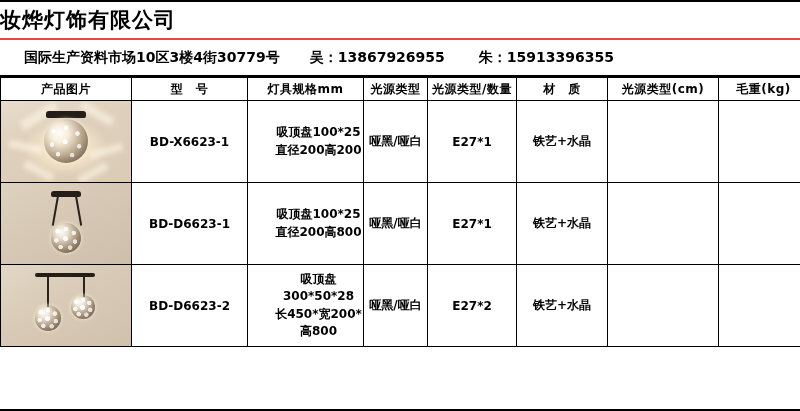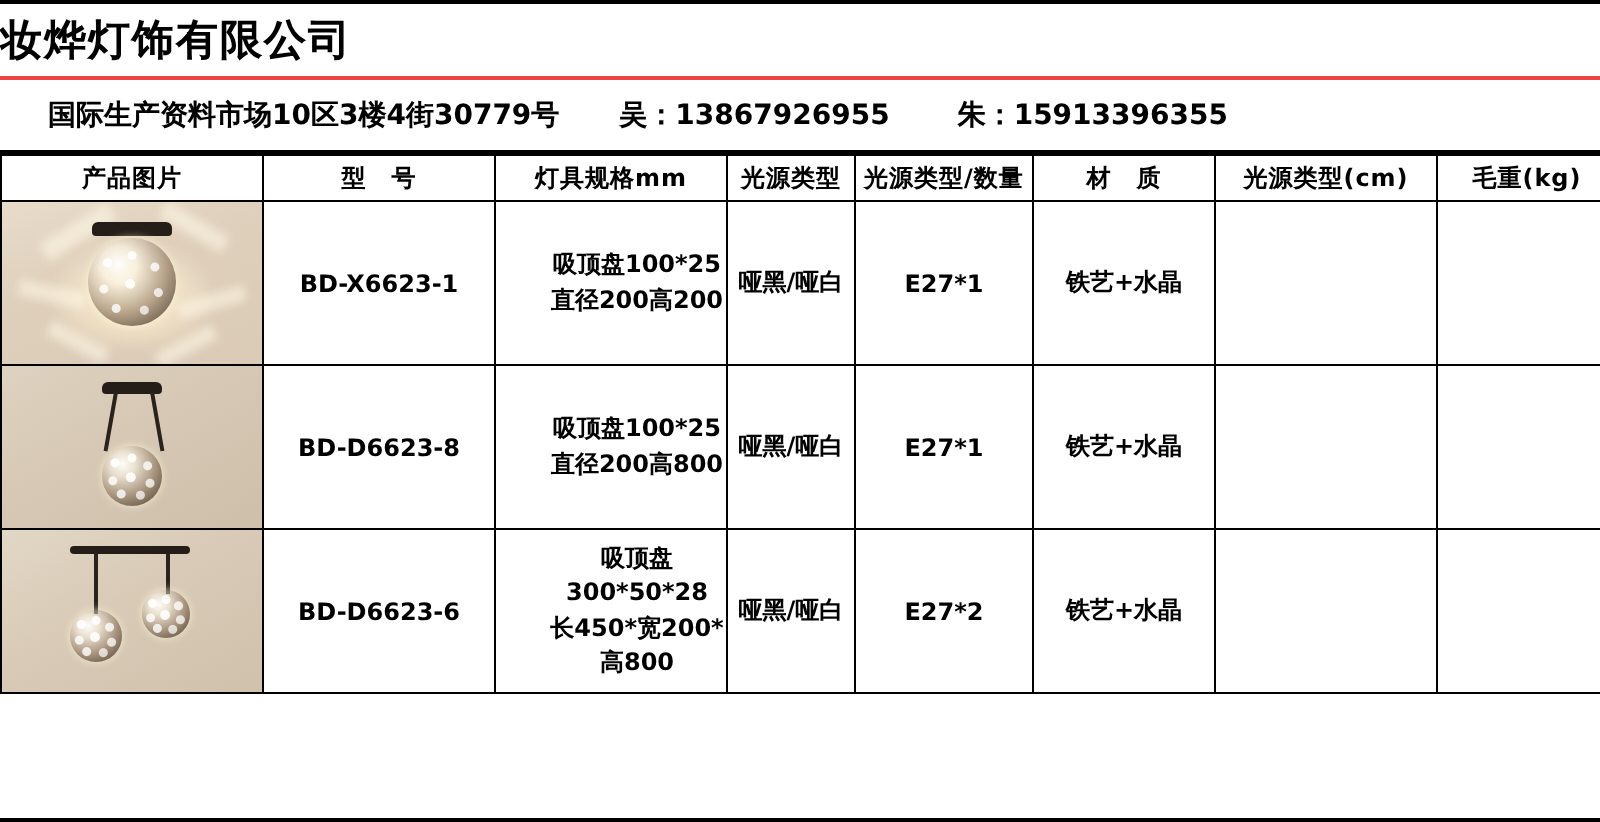--- a/index.html
+++ b/index.html
@@ -217,21 +217,21 @@
 
       <tr class="data-row">
         <td>
           <div class="photo photo-2">
             <div class="ceiling-plate" style="top:8px; width:30px; margin-left:-15px; height:6px;"></div>
             <div class="cord" style="left:56px; top:13px; height:30px; transform:rotate(10deg);"></div>
             <div class="cord" style="left:74px; top:13px; height:30px; transform:rotate(-10deg);"></div>
             <div class="globe" style="left:50%; top:40px; width:30px; height:30px; margin-left:-15px;"></div>
           </div>
         </td>
-        <td class="cell-lines">BD-D6623-8</td>
+        <td class="cell-lines">BD-D6623-1</td>
         <td class="cell-lines">
           <div>吸顶盘100*25</div>
           <div>直径200高800</div>
         </td>
         <td>哑黑/哑白</td>
         <td>E27*1</td>
         <td>铁艺+水晶</td>
         <td></td>
         <td></td>
       </tr>
@@ -239,21 +239,21 @@
       <tr class="data-row">
         <td>
           <div class="photo photo-3">
             <div class="bar" style="left:34px; top:8px; width:60px;"></div>
             <div class="cord" style="left:46px; top:12px; height:30px;"></div>
             <div class="cord" style="left:82px; top:12px; height:20px;"></div>
             <div class="globe" style="left:34px; top:40px; width:26px; height:26px;"></div>
             <div class="globe" style="left:70px; top:30px; width:24px; height:24px;"></div>
           </div>
         </td>
-        <td class="cell-lines">BD-D6623-6</td>
+        <td class="cell-lines">BD-D6623-2</td>
         <td class="cell-lines">
           <div>吸顶盘300*50*28</div>
           <div>长450*宽200*高800</div>
         </td>
         <td>哑黑/哑白</td>
         <td>E27*2</td>
         <td>铁艺+水晶</td>
         <td></td>
         <td></td>
       </tr>

